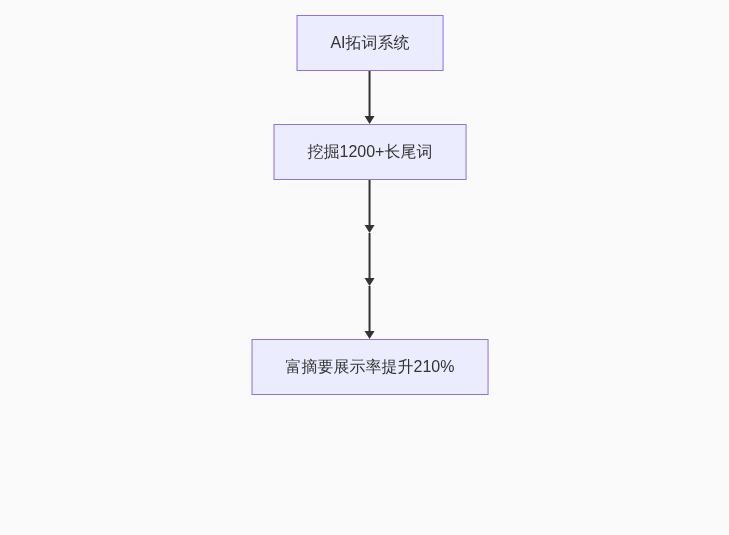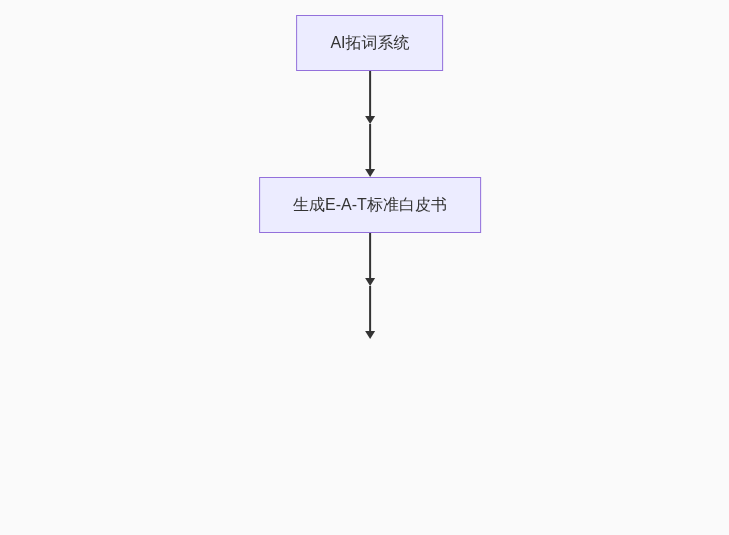--- a/index.html
+++ b/index.html
@@ -65,36 +65,39 @@
 
     <div class="node">
       <span>AI拓词系统</span>
     </div>
 
     <div class="arrow">
       <div class="arrow-line"></div>
       <div class="arrow-head"></div>
     </div>
 
-
-    <div class="arrow">
-      <div class="arrow-line"></div>
-      <div class="arrow-head"></div>
-    </div>
-
     <div class="node">
-      <span>生成E-A-T标准白皮书</span>
+      <span>挖掘1200+长尾词</span>
     </div>
 
     <div class="arrow">
       <div class="arrow-line"></div>
       <div class="arrow-head"></div>
     </div>
 
 
     <div class="arrow">
       <div class="arrow-line"></div>
       <div class="arrow-head"></div>
     </div>
 
 
+    <div class="arrow">
+      <div class="arrow-line"></div>
+      <div class="arrow-head"></div>
+    </div>
+
+    <div class="node">
+      <span>富摘要展示率提升210%</span>
+    </div>
+
   </div>
 </div>
 
 </body></html>

